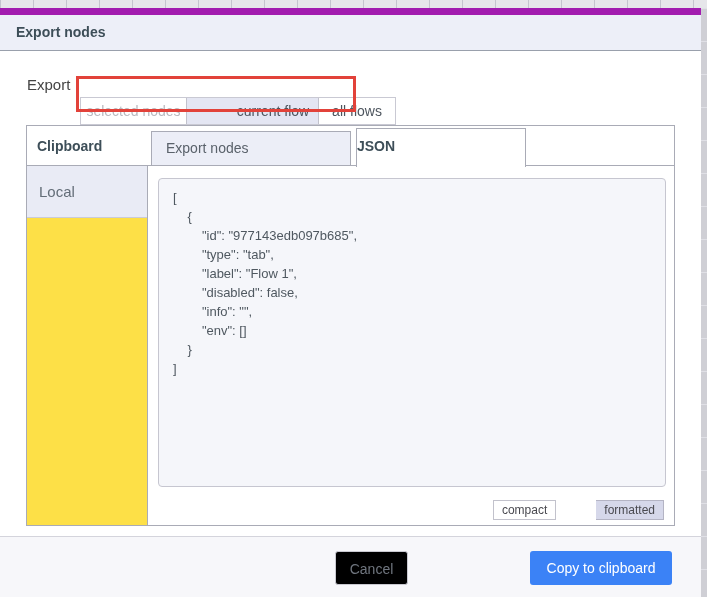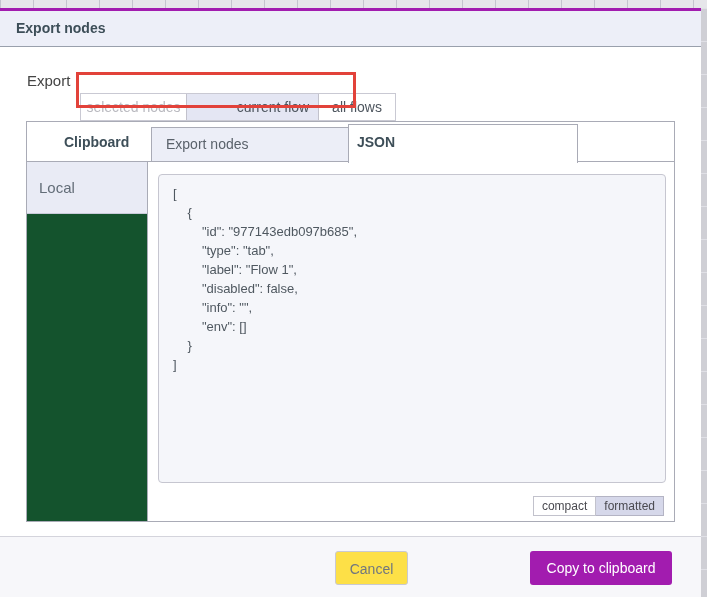--- a/index.html
+++ b/index.html
@@ -7,21 +7,21 @@
        font-family:"Liberation Sans", sans-serif;}
   .screen{position:relative;width:707px;height:597px;}
 
   
   .grid-top{position:absolute;left:0;top:0;width:707px;height:8px;background:#e6e6ea;
     background-image:repeating-linear-gradient(90deg,#c4c4ce 0 1px,transparent 1px 33px);}
   .grid-right{position:absolute;left:701px;top:8px;width:6px;height:589px;background:#cfcfd5;
     background-image:repeating-linear-gradient(180deg,#e0e0e6 0 1px,transparent 1px 33px);}
 
   .dialog{position:absolute;left:0;top:8px;width:701px;height:589px;background:#ffffff;
-    border-top:3px solid #a21caf;box-sizing:border-box;}
+    border-top:7px solid #a21caf;box-sizing:border-box;}
 
   .dlg-header{position:absolute;left:0;top:0;width:100%;height:36px;background:#edeff8;
     border-bottom:1px solid #99a0ac;box-sizing:border-box;}
   .dlg-title{position:absolute;left:16px;top:0;line-height:35px;font-size:14px;font-weight:bold;color:#3d4e58;}
 
   
   .export-label{position:absolute;left:27px;top:56px;font-size:15px;color:#444;line-height:28px;}
   .annotation-rect{position:absolute;left:76px;top:61px;width:280px;height:36px;
     border:3px solid #e2423a;box-sizing:border-box;pointer-events:none;z-index:5;}
   .export-group{position:absolute;left:80px;top:65px;height:28px;display:flex;
@@ -29,48 +29,48 @@
   .export-opt{height:26px;line-height:26px;text-align:center;font-size:14px;background:#fff;color:#4d555e;}
   .export-opt + .export-opt{border-left:1px solid #c2c2cc;}
   .export-opt.disabled{color:#b9b9bf;}
   .export-opt.selected{background:#e4e6f3;padding-left:41px;}
   .opt-0{width:105px;} .opt-1{width:90px;} .opt-2{width:76px;}
 
   
   .tab-panel{position:absolute;left:26px;top:110px;width:649px;height:401px;
     border:1px solid #a9abb6;box-sizing:border-box;background:#fff;}
   .tab-bar{position:absolute;left:0;top:0;width:100%;height:40px;border-bottom:1px solid #a9abb6;box-sizing:border-box;}
-  .panel-label{position:absolute;left:10px;top:0;line-height:40px;font-size:14px;font-weight:bold;color:#3d4e58;margin-left:27px;}
+  .panel-label{position:absolute;left:10px;top:0;line-height:40px;font-size:14px;font-weight:bold;color:#3d4e58;}
   .tab{position:absolute;box-sizing:border-box;font-size:14px;}
   .tab-inactive{left:124px;top:5px;width:200px;height:35px;background:#eceef7;
     border:1px solid #a9abb6;color:#5a626b;line-height:32px;padding-left:14px;}
-  .tab-active{left:321px;top:2px;width:230px;height:39px;background:#fff;
-    border:1px solid #a9abb6;border-bottom:none;font-weight:bold;color:#3d4e58;line-height:35px;padding-left:8px;z-index:2;}
+  .tab-active{left:329px;top:2px;width:170px;height:39px;background:#fff;
+    border:1px solid #a9abb6;border-bottom:none;font-weight:bold;color:#3d4e58;line-height:35px;padding-left:0;z-index:2;}
 
-  .sidebar{position:absolute;left:0;top:40px;width:121px;height:359px;border-right:1px solid #a9abb6;box-sizing:border-box;background:#14532d;}
+  .sidebar{position:absolute;left:0;top:40px;width:121px;height:359px;border-right:1px solid #a9abb6;box-sizing:border-box;background:#fde047;}
   .side-item{height:52px;line-height:52px;padding-left:12px;font-size:15px;color:#636d78;
     background:#e9ebf5;border-bottom:1px solid #c9cbd9;box-sizing:border-box;}
 
   .code-area{position:absolute;left:131px;top:52px;width:508px;height:309px;background:#f5f6fa;
     border:1px solid #c6c6d0;border-radius:4px;box-sizing:border-box;padding:9px 14px;overflow:hidden;}
   .code-area pre{margin:0;font-family:"Liberation Sans", sans-serif;font-size:13px;line-height:19px;
     color:#4f5860;white-space:pre;}
 
   .fmt-group{position:absolute;right:10px;bottom:5px;display:flex;height:20px;}
   .fmt-btn{height:20px;line-height:18px;font-size:12px;padding:0 8px;box-sizing:border-box;
-    background:#fff;border:1px solid #c2c2cc;color:#4a4a50;text-align:center;}
+    background:#fff;border:1px solid #c2c2cc;color:#4a4a50;text-align:center;margin-left:40px;}
   .fmt-btn.selected{background:#d6d8ea;border-color:#b4b4c4;}
   .fmt-btn + .fmt-btn{border-left:none;}
 
   
   .dlg-footer{position:absolute;left:0;bottom:0;width:100%;height:61px;background:#f7f7fa;
     border-top:1px solid #d4d4dc;box-sizing:border-box;}
   .btn{position:absolute;top:14px;height:34px;border-radius:3px;font-size:14px;text-align:center;
     line-height:34px;box-sizing:border-box;cursor:pointer;}
-  .btn-secondary{background:#fde047;border:1px solid #c9c9d1;color:#70767f;}
+  .btn-secondary{background:#000000;border:1px solid #c9c9d1;color:#70767f;}
   .btn-primary{color:#ffffff;border:none;}
   .btn-cancel{left:335px;width:73px;}
   .btn-download{left:423px;width:94px;}
   .btn-copy{left:530px;width:142px;}
 </style>
 </head>
 <body>
 
 <div class="screen">
 
@@ -117,17 +117,17 @@
       </div>
 
       <div class="fmt-group">
         <div class="fmt-btn">compact</div>
         <div class="fmt-btn selected">formatted</div>
       </div>
     </div>
 
     <div class="dlg-footer">
       <div class="btn btn-secondary btn-cancel">Cancel</div>
-      <div class="btn btn-primary btn-copy" style="background: #a21caf;">Copy to clipboard</div>
+      <div class="btn btn-primary btn-copy" style="background: #3b82f6;">Copy to clipboard</div>
     </div>
 
   </div>
 </div>
 
 </body></html>

